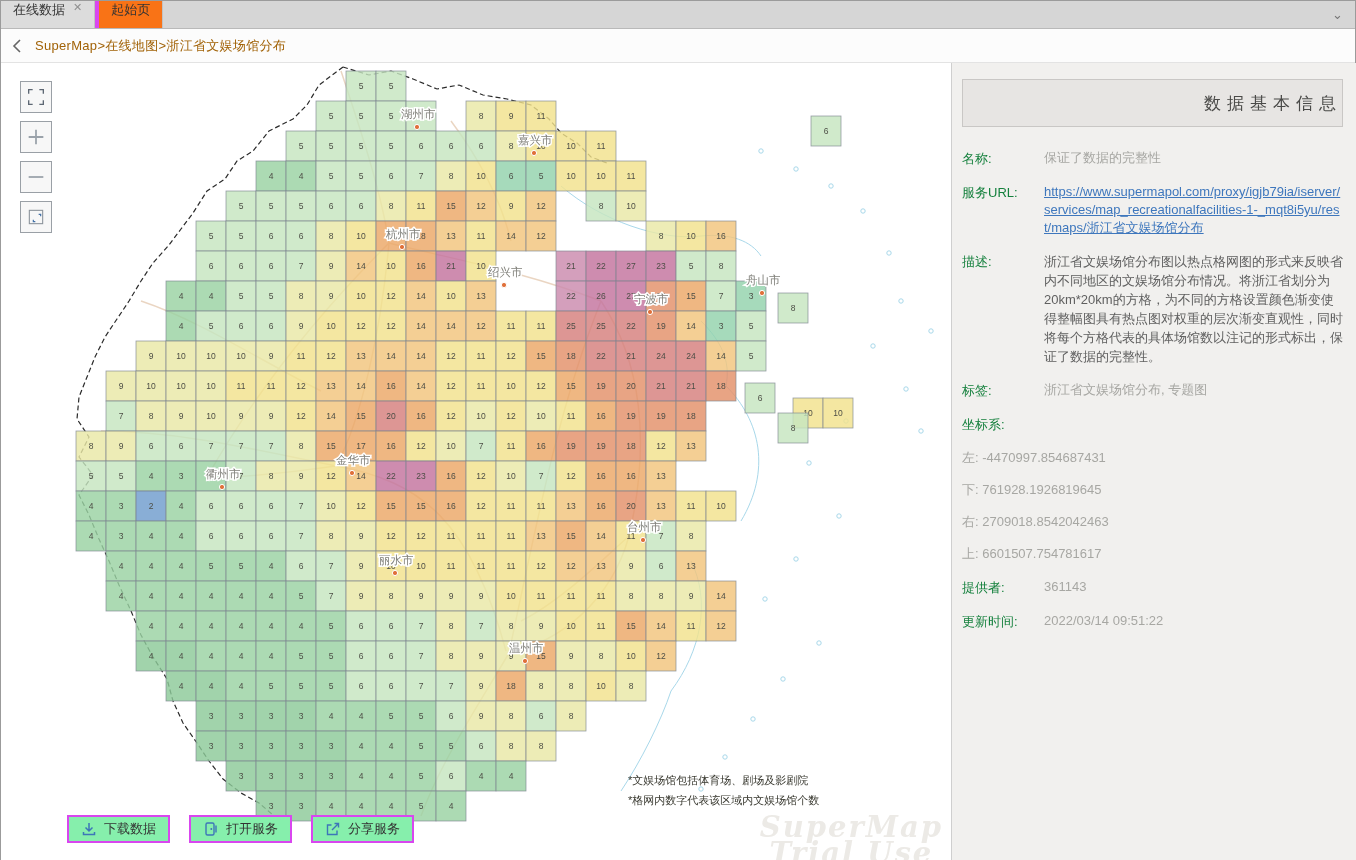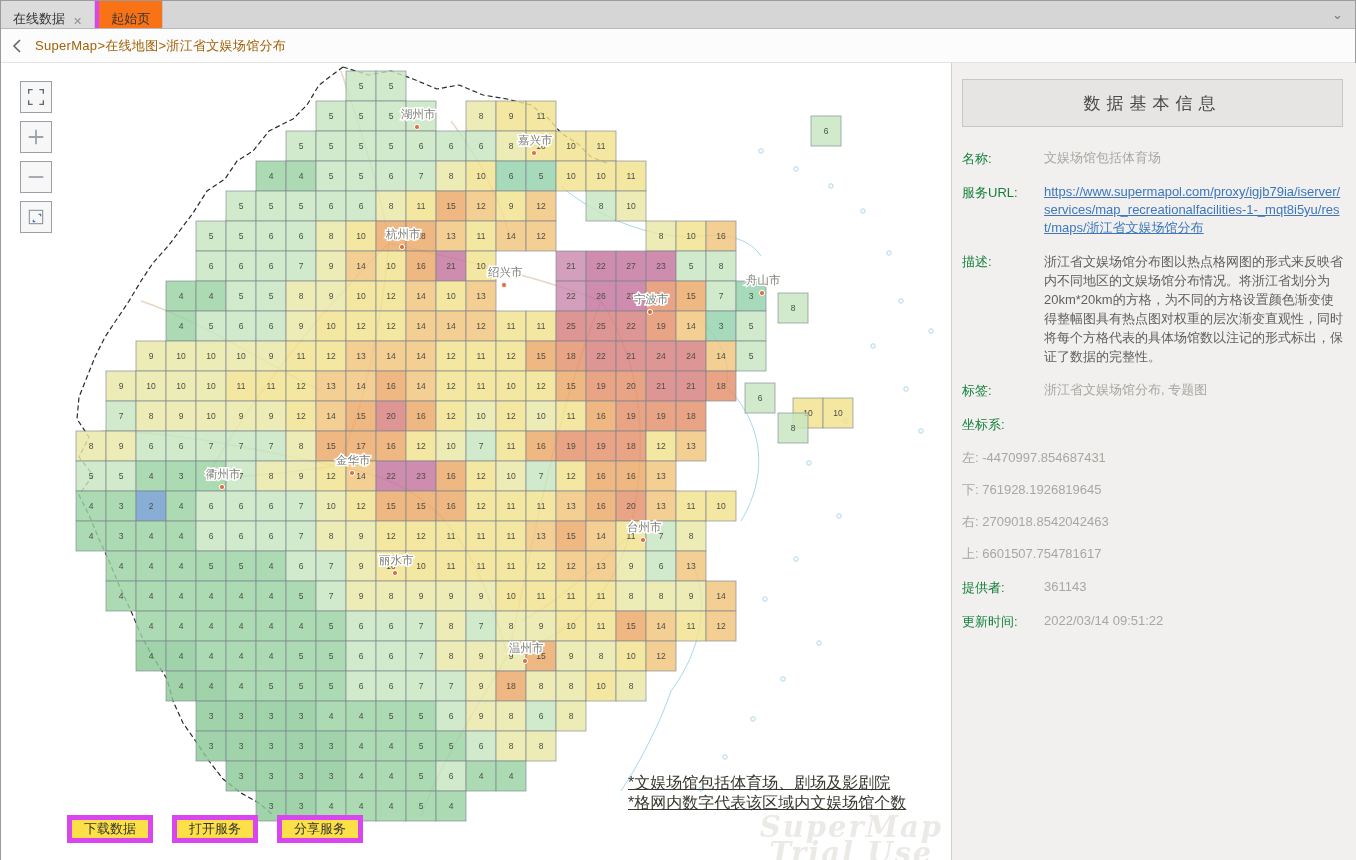--- a/index.html
+++ b/index.html
@@ -4,21 +4,21 @@
 <style>
   * { margin:0; padding:0; box-sizing:border-box; }
   html,body { width:1356px; height:860px; overflow:hidden;
     font-family:"Liberation Sans","DejaVu Sans",sans-serif; background:#e8e8e8; }
   #window { position:relative; width:1356px; height:860px; background:#fff;
     border:1px solid #9b9b9b; }
 
   
   #tabbar { position:absolute; left:0; top:0; width:100%; height:28px;
     background:#d6d6d6; border-bottom:1px solid #b9b9b9; display:flex; align-items:stretch; }
-  .tab { display:flex; align-items:flex-end; padding:0 12px; font-size:13px; color:#333;
+  .tab { display:flex; align-items:flex-start; padding:0 12px; font-size:13px; color:#333;
     border-right:1px solid #c2c2c2; cursor:default; }
   .tab.active { background:#dcdcdc; }
   .tab.idle { background:#f97316; border-left:4px solid #d946ef; }
   .tab .close { margin-left:8px; color:#8f8f8f; font-size:11px; }
   #tab-chevron { position:absolute; right:12px; top:6px; color:#777; font-size:13px; }
 
   
   #crumbbar { position:absolute; left:0; top:28px; width:100%; height:34px; background:#fcfcfc;
     border-bottom:1px solid #e3e3e3; display:flex; align-items:center; }
   #back-btn { width:30px; height:100%; display:flex; align-items:center; justify-content:center; }
@@ -30,34 +30,34 @@
 
   
   #map-controls { position:absolute; left:19px; top:18px; display:flex; flex-direction:column; }
   .mc-btn { width:32px; height:32px; background:#f7f7f7; border:1px solid #9aa0a6; margin-bottom:8px;
     display:flex; align-items:center; justify-content:center; cursor:pointer; }
   .mc-btn svg { display:block; }
 
   
   #map-actions { position:absolute; left:66px; top:752px; display:flex; }
   .act-btn { display:flex; align-items:center; height:28px; padding:0 12px; margin-right:19px;
-    background:#fde047; border:5px solid #d946ef; font-size:13px; color:#333; cursor:pointer;flex-direction:column; }
+    background:#86efac; border:2px solid #d946ef; font-size:13px; color:#333; cursor:pointer; }
   .act-btn svg { margin-right:7px; display:block; }
 
   
-  .map-note { position:absolute; font-size:16px; color:#38382f; white-space:nowrap;text-decoration:underline; }
+  .map-note { position:absolute; font-size:11px; color:#38382f; white-space:nowrap; }
   #watermark { position:absolute; right:8px; bottom:-6px; text-align:center;
     font-family:"DejaVu Serif","Liberation Serif",serif; font-style:italic; font-weight:bold;
     color:#eceae6; line-height:26px; font-size:29px; letter-spacing:2px; pointer-events:none; }
 
   
   #panel { position:absolute; left:950px; top:62px; width:406px; height:797px;
     background:#f1f0ee; border-left:1px solid #cfcfcf; padding:16px 14px 0 10px; overflow:hidden; }
   #panel-title-box { background:#e7e5e3; border:1px solid #c9c7c5; height:48px;
-    display:flex; align-items:center; justify-content:center; margin-bottom:22px; }
+    display:flex; align-items:center; justify-content:flex-end; margin-bottom:22px; }
   #panel-title { font-size:17px; color:#4a4a48; letter-spacing:6px; }
   .field-row { display:flex; margin-bottom:15px; }
   .field-label { width:82px; flex:none; font-size:13px; color:#15803d; padding-top:1px; }
   .field-value { flex:1; font-size:13px; color:#a7a7a3; line-height:18px; word-break:break-all; }
   .field-value .sub { margin-top:14px; }
   .field-value a { color:#3e77bd; text-decoration:underline; }
   .field-value.desc { color:#606060; line-height:19px; word-break:normal; }
 </style>
 </head>
 <body>
@@ -1025,21 +1025,21 @@
   </div>
 
   <div id="panel">
     <div id="panel-title-box">
       <span id="panel-title">数据基本信息</span>
     </div>
     <div id="fields">
         <div class="field-row">
           <div class="field-label">名称:</div>
           <div class="field-value">
-            <div>文娱场馆包括体育场</div>
+            <div>保证了数据的完整性</div>
           </div>
         </div>
         <div class="field-row">
           <div class="field-label">服务URL:</div>
           <div class="field-value"><a>https://www.supermapol.com/proxy/igjb79ia/iserver/services/map_recreationalfacilities-1-_mqt8i5yu/rest/maps/浙江省文娱场馆分布</a></div>
         </div>
         <div class="field-row">
           <div class="field-label">描述:</div>
           <div class="field-value desc">
             <div>浙江省文娱场馆分布图以热点格网图的形式来反映省内不同地区的文娱场馆分布情况。将浙江省划分为20km*20km的方格，为不同的方格设置颜色渐变使得整幅图具有热点图对权重的层次渐变直观性，同时将每个方格代表的具体场馆数以注记的形式标出，保证了数据的完整性。</div>

